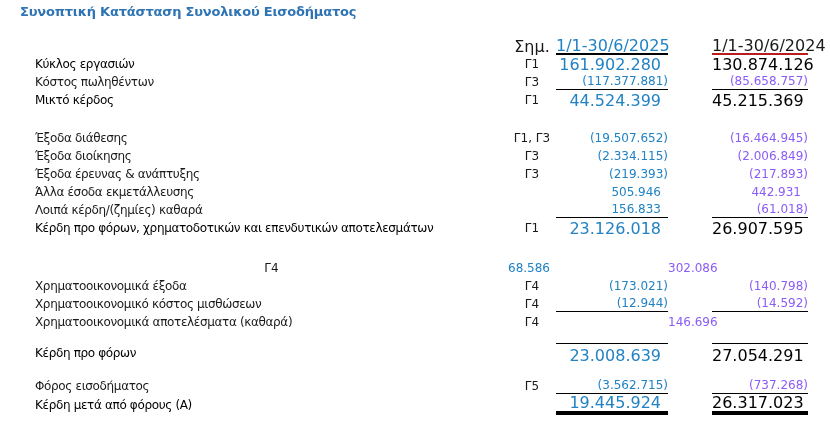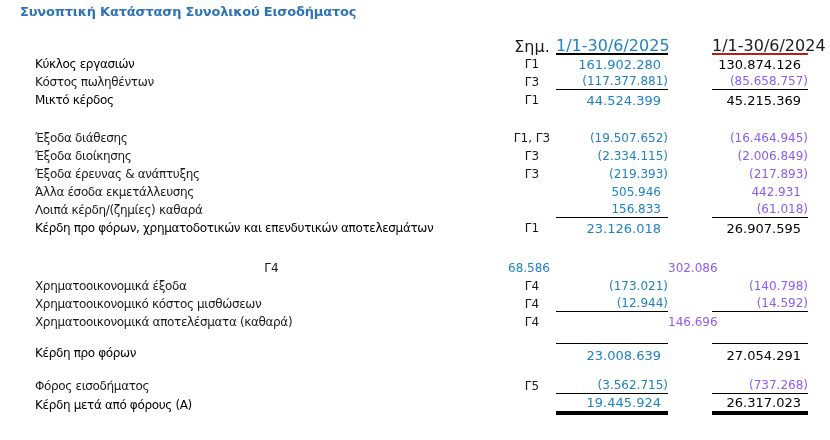--- a/index.html
+++ b/index.html
@@ -50,21 +50,21 @@
     white-space: nowrap;
   }
   .row .val {
     text-align: right;
     white-space: nowrap;
   }
   .row .v25 { color: var(--value-blue); }
   .row .v24 { color: #8b5cf6; }
   .row.bold { font-weight: normal; }
   .row.bold .label, .row.bold .v24 { color: #000000; }
-  .row.bold .val { font-size: 13px; text-align: right; }
+  .row.bold .val { font-size: 16px; text-align: right; }
   .hdr { font-size: 16px; }
   .hdr .val { text-align: center; }
   .hdr .v25 { border-bottom: 2px solid #000; }
   .hdr .v24 { border-bottom: 2px solid #b91c1c; color: #1a1a1a; }
   .np { padding-right: 7px; }
   .bline { border-bottom: 1.5px solid #000; }
   .tline { border-top: 1.5px solid #000; padding-top: 4px; }
   .thick { border-bottom: 4px solid #000; padding-bottom: 1px; }
   .spacer-20 { height: 20px; }
   .spacer-22 { height: 22px; }

